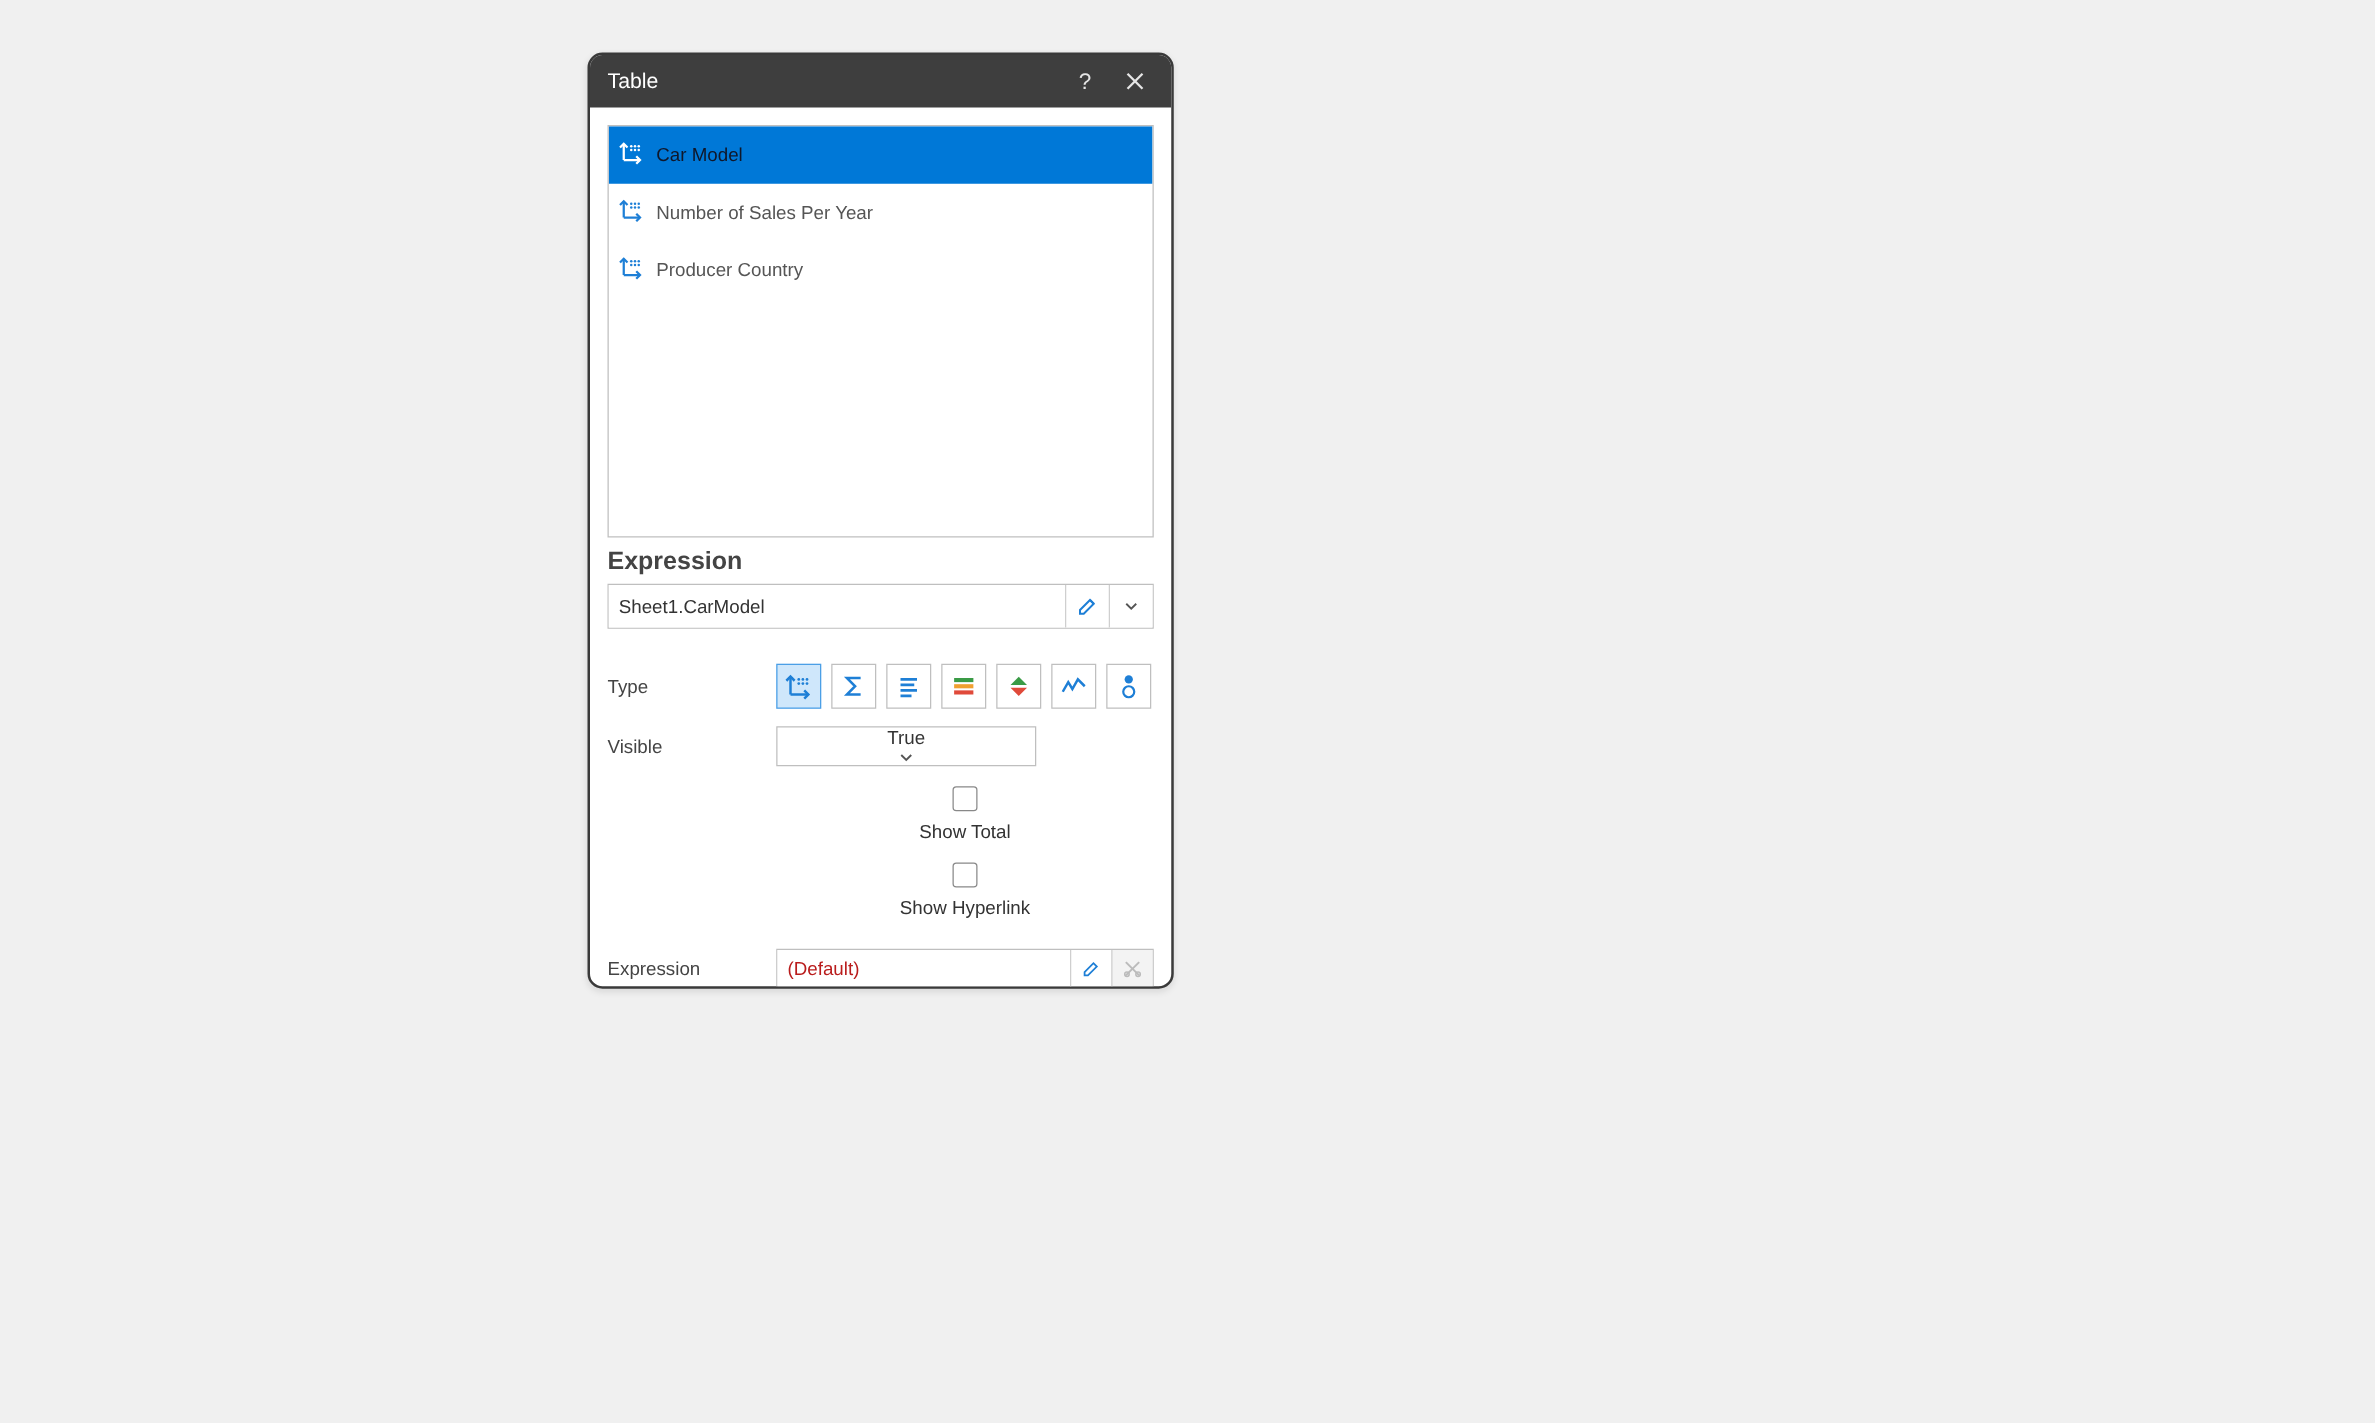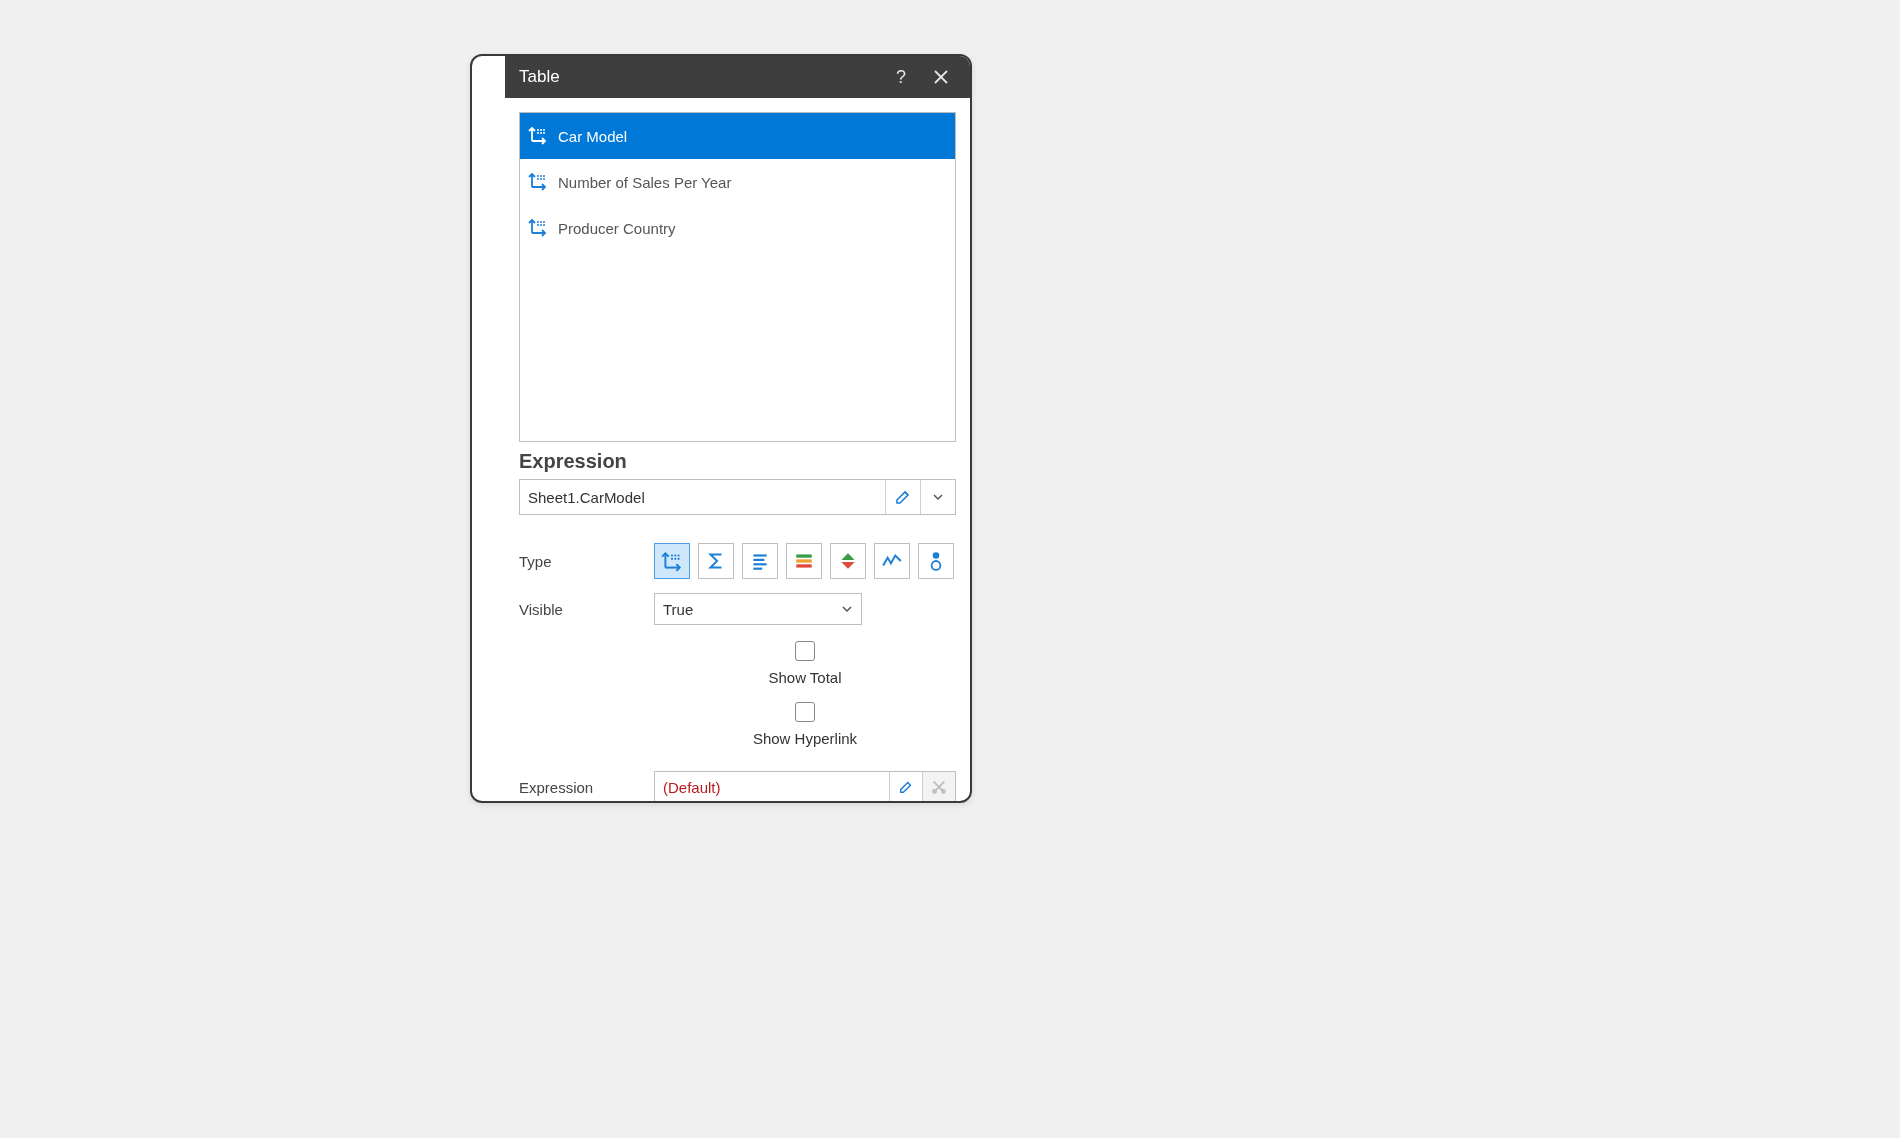--- a/index.html
+++ b/index.html
@@ -8,29 +8,28 @@
     width: 1900px;
     height: 1138px;
     background: #f0f0f0;
     font-family: "Segoe UI", Arial, sans-serif;
     font-size: 14px;
     color: #333;
   }
   .dialog {
     position: absolute;
     left: 470px;
-    top: 54px;
+    top: 42px;
     width: 465px;
     height: 745px;
     background: #fff;
     border: 2px solid #3a3a3a;
     border-radius: 12px;
     overflow: hidden;
     box-shadow: 0 2px 6px rgba(0,0,0,0.1);
-    padding-left: 33px;
   }
   .titlebar {
     background: #3e3e3e;
     color: #fff;
     height: 42px;
     display: flex;
     align-items: center;
     padding: 0 14px;
   }
   .titlebar .title {
@@ -66,21 +65,21 @@
     align-items: center;
     height: 46px;
     padding: 0 8px;
     cursor: pointer;
     color: #555;
     font-size: 15px;
     gap: 10px;
   }
   .field-row.selected {
     background: #0078d7;
-    color: #ffffff;
+    color: #0f172a;
   }
   .field-row .dim-icon svg .dim-stroke { stroke: #1e7fd6; }
   .field-row.selected .dim-icon svg .dim-stroke { stroke: #fff; }
   .field-row .dim-icon svg .dim-dots { fill: #1e7fd6; }
   .field-row.selected .dim-icon svg .dim-dots { fill: #fff; }
 
   .section-label {
     font-size: 20px;
     color: #444;
     margin-top: 8px;
@@ -147,20 +146,21 @@
     align-items: center;
     height: 30px;
     border: 1px solid #bfbfbf;
     width: 190px;
     padding: 0 8px;
     cursor: pointer;
     font-size: 15px;
     color: #333;
     justify-content: space-between;
     background: #fff;
+    flex-direction: column;
   }
 
   .check-row {
     display:flex;
     align-items:center;
     margin-top: 16px;
     gap: 8px;
     font-size: 15px;
     color:#333;
     flex-direction:column;

